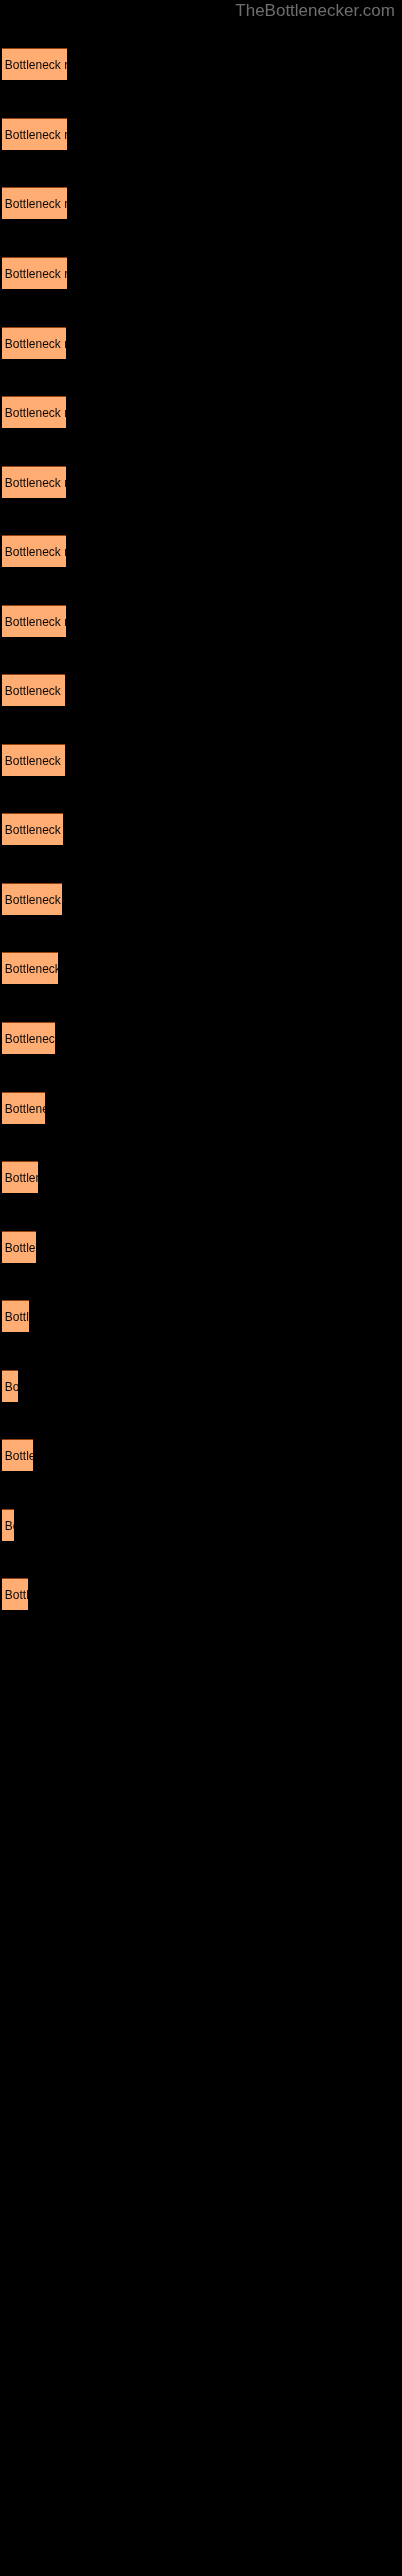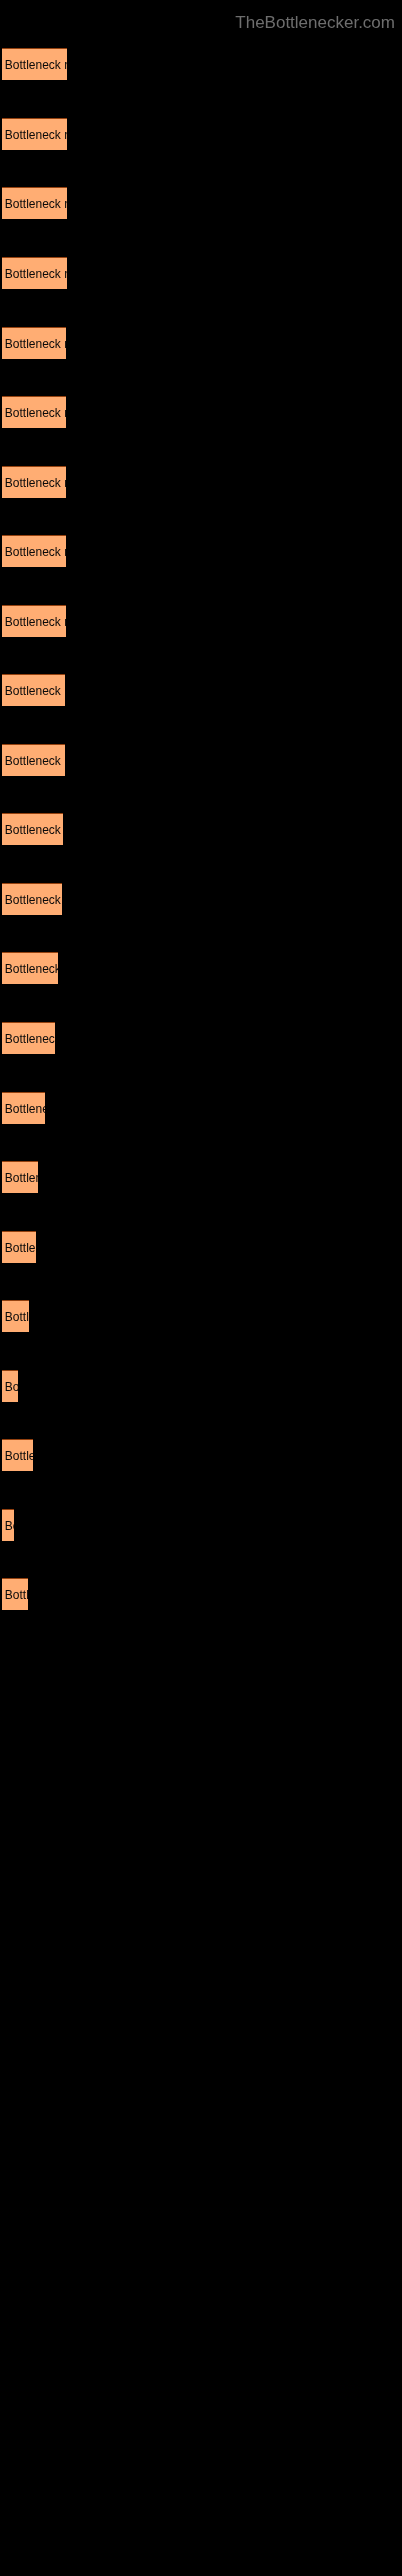--- a/index.html
+++ b/index.html
@@ -28,21 +28,20 @@
     position: absolute;
     right: 8px;
     top: 0.8px;
     font-family: "Liberation Sans", sans-serif;
     font-size: 17px;
     font-weight: 400;
     letter-spacing: 0px;
     color: #6e6e6e;
     white-space: nowrap;
     user-select: none;
-    margin-top: 12px;
   }
   .bars-layer {
     position: absolute;
     left: 0;
     top: 0;
     width: 403px;
     height: 2576px;
   }
   .bar-row {
     position: absolute;

